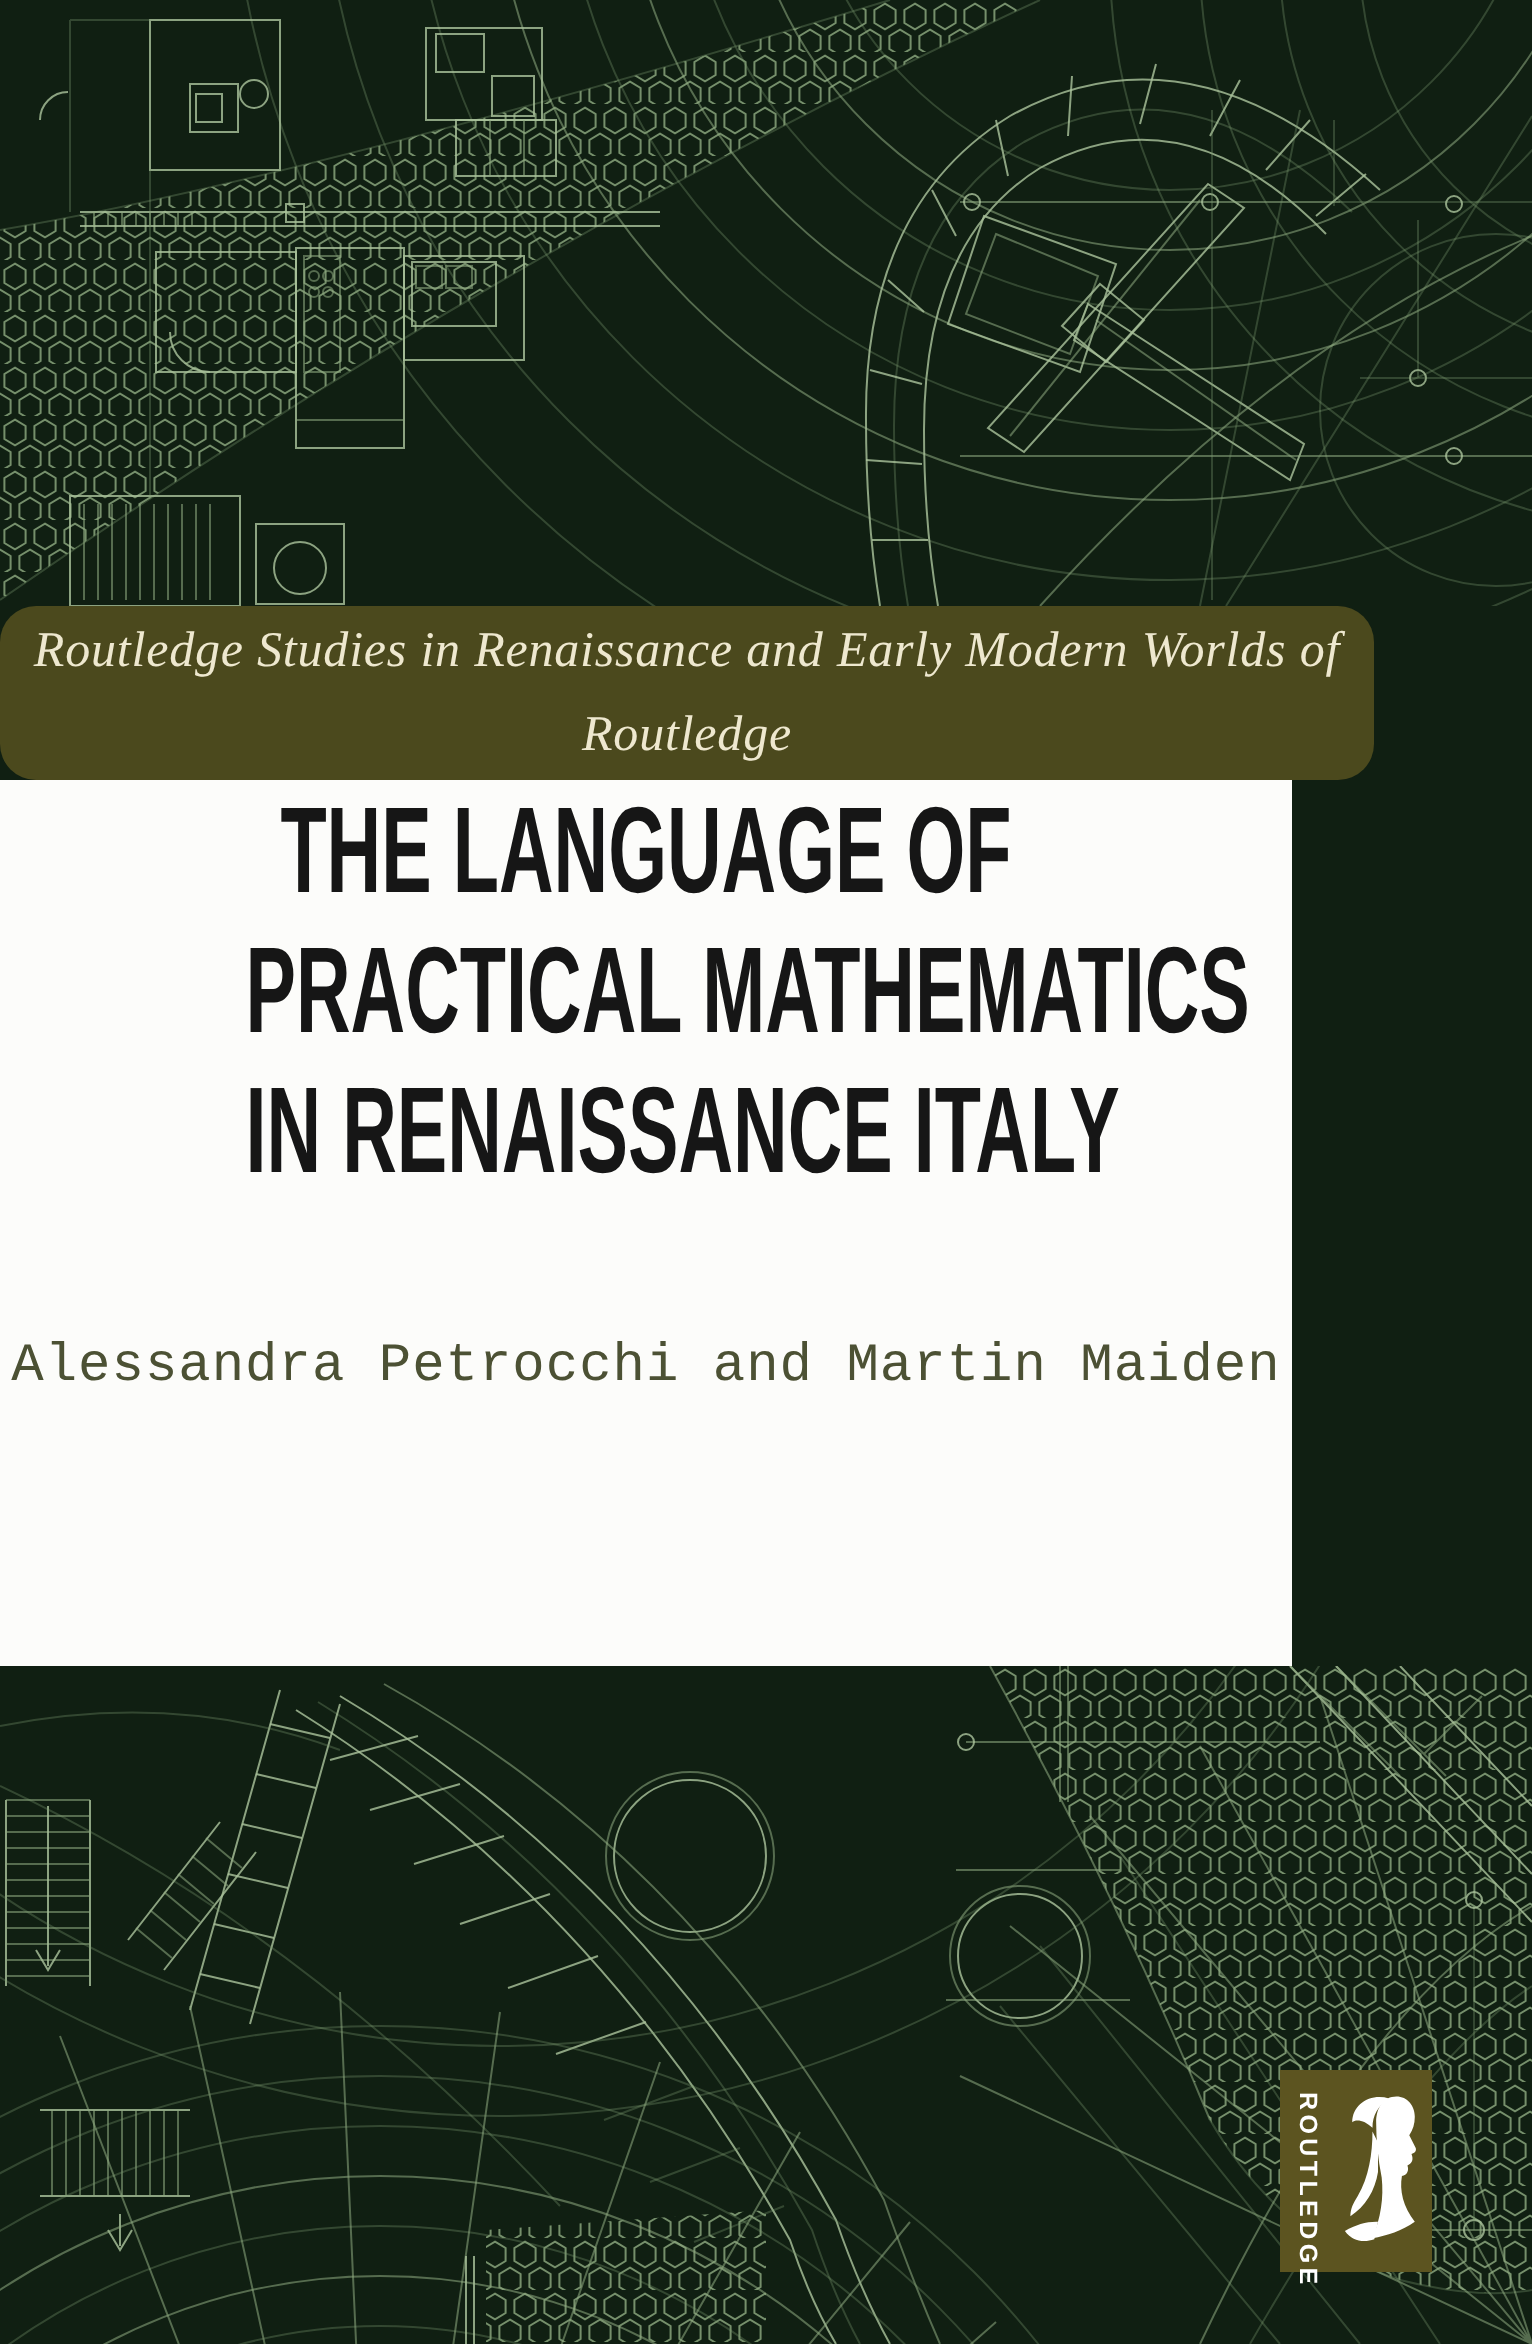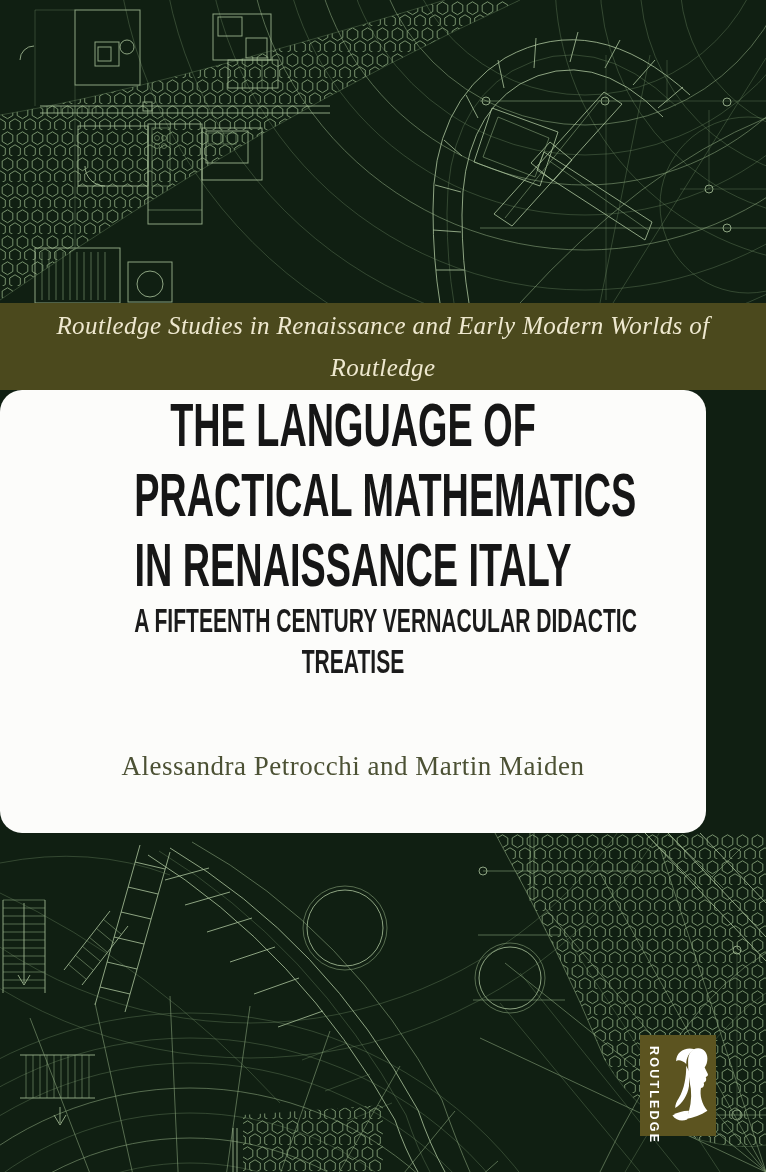--- a/index.html
+++ b/index.html
@@ -5,34 +5,34 @@
   html,body{margin:0;padding:0;background:#000;}
   .cover{position:relative;width:766px;height:1172px;background:#101f12;overflow:hidden;
          font-family:"Liberation Sans",sans-serif;}
   .art{position:absolute;left:0;display:block;}
   .art-top{top:0;}
   .art-bottom{top:833px;}
   svg .ln1{fill:none;stroke:#a8c19a;stroke-opacity:.82;stroke-width:1;}
   svg .ln2{fill:none;stroke:#8fab81;stroke-opacity:.55;stroke-width:1;}
   svg .ln3{fill:none;stroke:#7d9a70;stroke-opacity:.33;stroke-width:1;}
 
-  .series-band{position:absolute;left:0;top:303px;width:766px;height:87px;background:#4b491d;
-               display:flex;flex-direction:column;align-items:center;justify-content:center;gap:12px;}
+  .series-band{position:absolute;left:0;top:303px;width:687px;height:87px;background:#4b491d;
+               display:flex;flex-direction:column;align-items:center;justify-content:center;gap:12px;border-radius:18px;}
   .series-line{font-family:"Liberation Serif",serif;font-style:italic;font-size:25px;line-height:30px;
                color:#eee8cf;letter-spacing:.4px;white-space:nowrap;}
 
-  .panel{position:absolute;left:0;top:390px;width:706px;height:443px;background:#fcfcfa;text-align:center;border-radius:22px;}
+  .panel{position:absolute;left:0;top:390px;width:646px;height:443px;background:#fcfcfa;text-align:center;}
   .panel h1,.panel h2{margin:0;}
   .title{margin-top:32px;}
   .tline{display:block;font-weight:700;font-size:61px;line-height:70px;color:#161616;
          transform:scaleX(.62);transform-origin:50% 50%;white-space:nowrap;}
   .subtitle{margin-top:2px;}
   .sline{display:block;font-weight:700;font-size:34px;line-height:41px;color:#1b1b1b;
          transform:scaleX(.62);transform-origin:50% 50%;white-space:nowrap;}
-  .author{margin-top:68px;font-family:Liberation Serif, serif;font-size:27px;line-height:32px;
+  .author{margin-top:68px;font-family:Liberation Mono, monospace;font-size:27px;line-height:32px;
           color:#4c5134;letter-spacing:.5px;}
 
   .logo-box{position:absolute;left:640px;top:1035px;width:76px;height:101px;background:#5c5420;}
   .logo-word{position:absolute;left:7px;top:11px;writing-mode:vertical-rl;color:#ffffff;
              font-size:12.5px;font-weight:700;letter-spacing:2.2px;}
   .logo-glyph{position:absolute;right:4px;top:8px;}
 </style>
 </head>
 <body>
 
@@ -139,24 +139,20 @@
     <div class="series-line">Routledge Studies in Renaissance and Early Modern Worlds of</div>
     <div class="series-line">Routledge</div>
   </div>
 
   <div class="panel">
     <h1 class="title">
       <span class="tline">THE LANGUAGE OF</span>
       <span class="tline">PRACTICAL MATHEMATICS</span>
       <span class="tline">IN RENAISSANCE ITALY</span>
     </h1>
-    <h2 class="subtitle">
-      <span class="sline">A FIFTEENTH CENTURY VERNACULAR DIDACTIC</span>
-      <span class="sline">TREATISE</span>
-    </h2>
     <div class="author">Alessandra Petrocchi and Martin Maiden</div>
   </div>
 
   <svg class="art art-bottom" width="766" height="339" viewBox="0 0 766 339">
     <defs>
       <pattern id="hxB" width="15" height="26" patternUnits="userSpaceOnUse">
         <path d="M7.5,1.8 L12.8,5 V11.5 L7.5,14.7 L2.2,11.5 V5 Z" fill="none" stroke="#8fab81" stroke-opacity=".8"></path>
         <path d="M15,14.8 L20.3,18 V24.5 L15,27.7 L9.7,24.5 V18 Z" fill="none" stroke="#8fab81" stroke-opacity=".8"></path>
         <path d="M0,14.8 L5.3,18 V24.5 L0,27.7 L-5.3,24.5 V18 Z" fill="none" stroke="#8fab81" stroke-opacity=".8"></path>
       </pattern>

